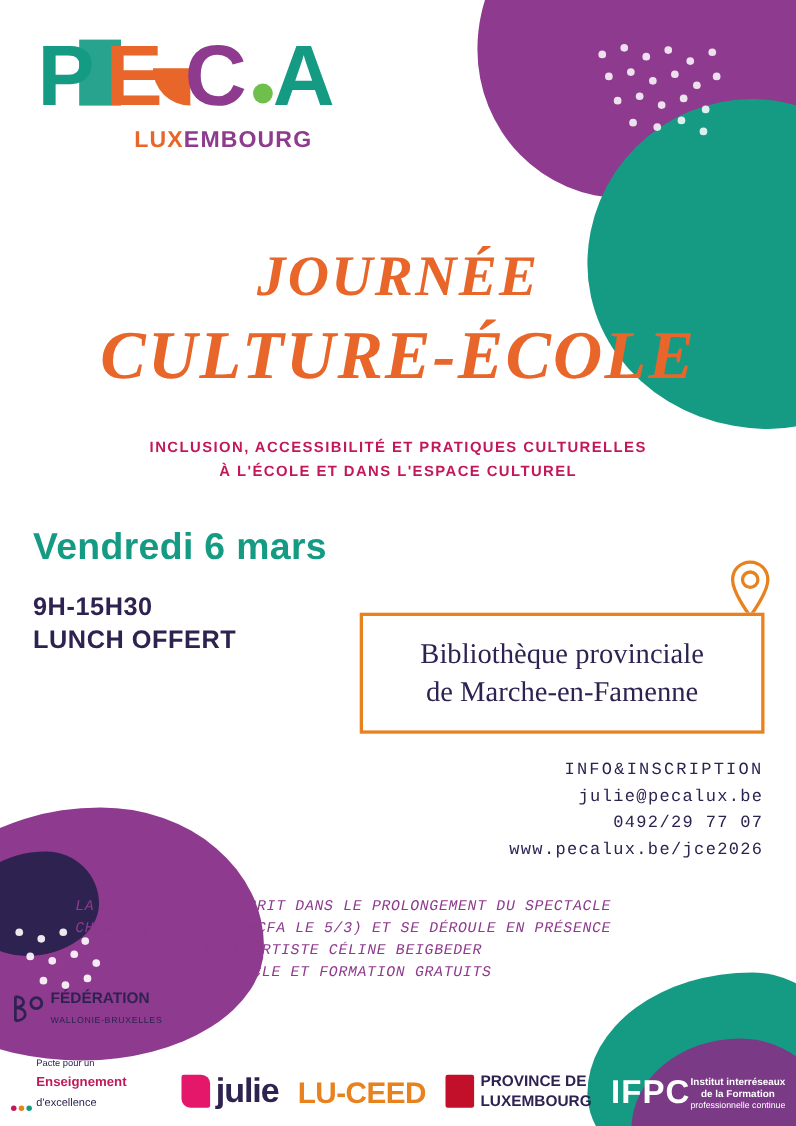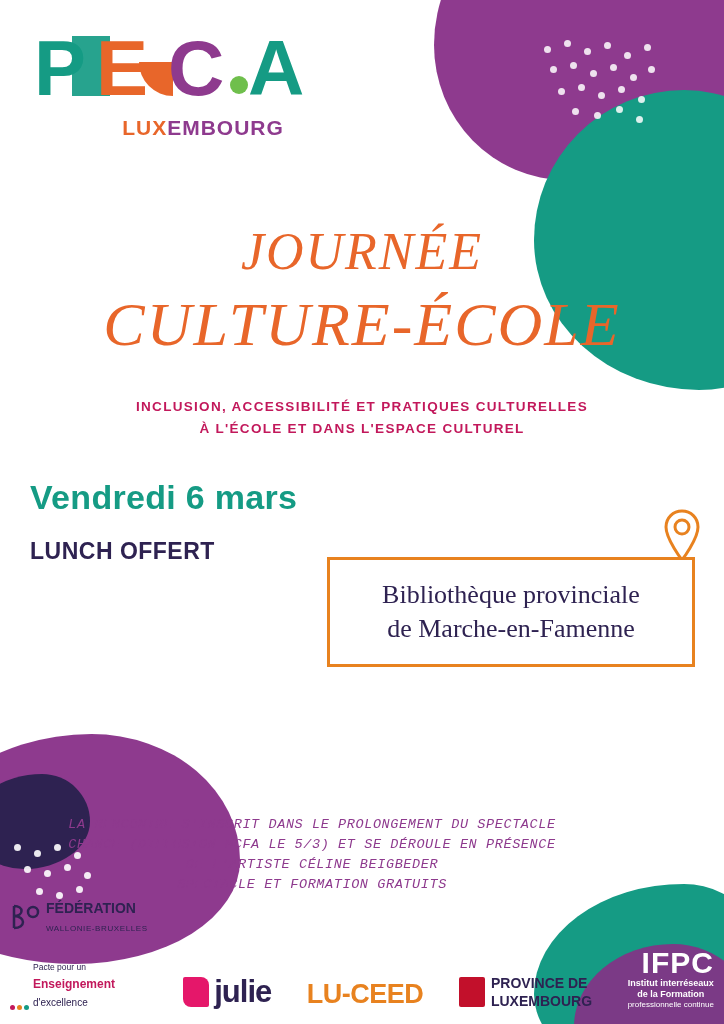--- a/index.html
+++ b/index.html
@@ -107,21 +107,21 @@
   .logo-sub .lux { color: #e8662a; margin-left: 48px; }
 
   
   .title-wrap {
     position: absolute; top: 222px; left: 0; width: 724px;
     text-align: center;
   }
   .title-line {
     font-family: "Liberation Serif", serif;
     font-style: italic;
-    font-weight: normal;
+    font-weight: bold;
     color: #e8662a;
     letter-spacing: 2px;
   }
   .title-1 { font-size: 52px; line-height: 60px; }
   .title-2 { font-size: 62px; line-height: 72px; margin-top: 6px; }
 
   .subtitle {
     position: absolute; top: 396px; left: 0; width: 724px;
     text-align: center;
     color: #c2185b;
@@ -234,21 +234,21 @@
   }
   .prov-t1 { font-size: 14px; font-weight: bold; color: #2e2251; line-height: 15px; }
   .prov-t2 { font-size: 14px; font-weight: bold; color: #2e2251; line-height: 15px; }
 
   
   .api { align-items: center; }
   .api-mark { width: 28px; height: 30px; margin-right: 4px; }
   .api-txt { font-size: 21px; color: #2e5fa8; font-family: "Liberation Serif", serif; }
 
   
-  .ifpc { flex-direction: column; align-items: flex-end; }
+  .ifpc { flex-direction: row; align-items: center; }
   .ifpc-top { font-size: 30px; font-weight: bold; color: #ffffff; letter-spacing: 1px; line-height: 30px; }
   .ifpc-sub { font-size: 8px; color: #ffffff; line-height: 10px; text-align: center; }
   .ifpc-sub b { font-size: 9px; }
 </style>
 </head>
 <body>
 
 <div class="poster">
 
   <div class="blob blob-top-purple"></div>
@@ -316,37 +316,44 @@
     <div class="title-line title-2">CULTURE-ÉCOLE</div>
   </div>
 
   <div class="subtitle">
     <div>INCLUSION, ACCESSIBILITÉ ET PRATIQUES CULTURELLES</div>
     <div>À L'ÉCOLE ET DANS L'ESPACE CULTUREL</div>
   </div>
 
   <div class="date">Vendredi 6 mars</div>
   <div class="schedule">
+    <div>9H-15H30</div>
     <div>LUNCH OFFERT</div>
   </div>
 
   <div class="pin">
     <svg width="40" height="56" viewBox="0 0 40 56">
       <path d="M20 3 C11 3 4 10 4 19 C4 31 20 52 20 52 C20 52 36 31 36 19 C36 10 29 3 20 3 Z" fill="none" stroke="#e8821f" stroke-width="3"></path>
       <circle cx="20" cy="19" r="7" fill="none" stroke="#e8821f" stroke-width="3"></circle>
     </svg>
   </div>
 
   <div class="loc-box">
     <div class="loc-text">
       <div>Bibliothèque provinciale</div>
       <div>de Marche-en-Famenne</div>
     </div>
   </div>
 
+  <div class="contact">
+    <div class="head">INFO&amp;INSCRIPTION</div>
+    <div>julie@pecalux.be</div>
+    <div>0492/29 77 07</div>
+    <div>www.pecalux.be/jce2026</div>
+  </div>
 
   <div class="footnote">
     <div>LA RENCONTRE S'INSCRIT DANS LE PROLONGEMENT DU SPECTACLE</div>
     <div>CHANCE (DIFFUSION MCFA LE 5/3) ET SE DÉROULE EN PRÉSENCE</div>
     <div>DE L'ARTISTE CÉLINE BEIGBEDER</div>
     <div>SPECTACLE ET FORMATION GRATUITS</div>
   </div>
 
   <div class="footer">
 

